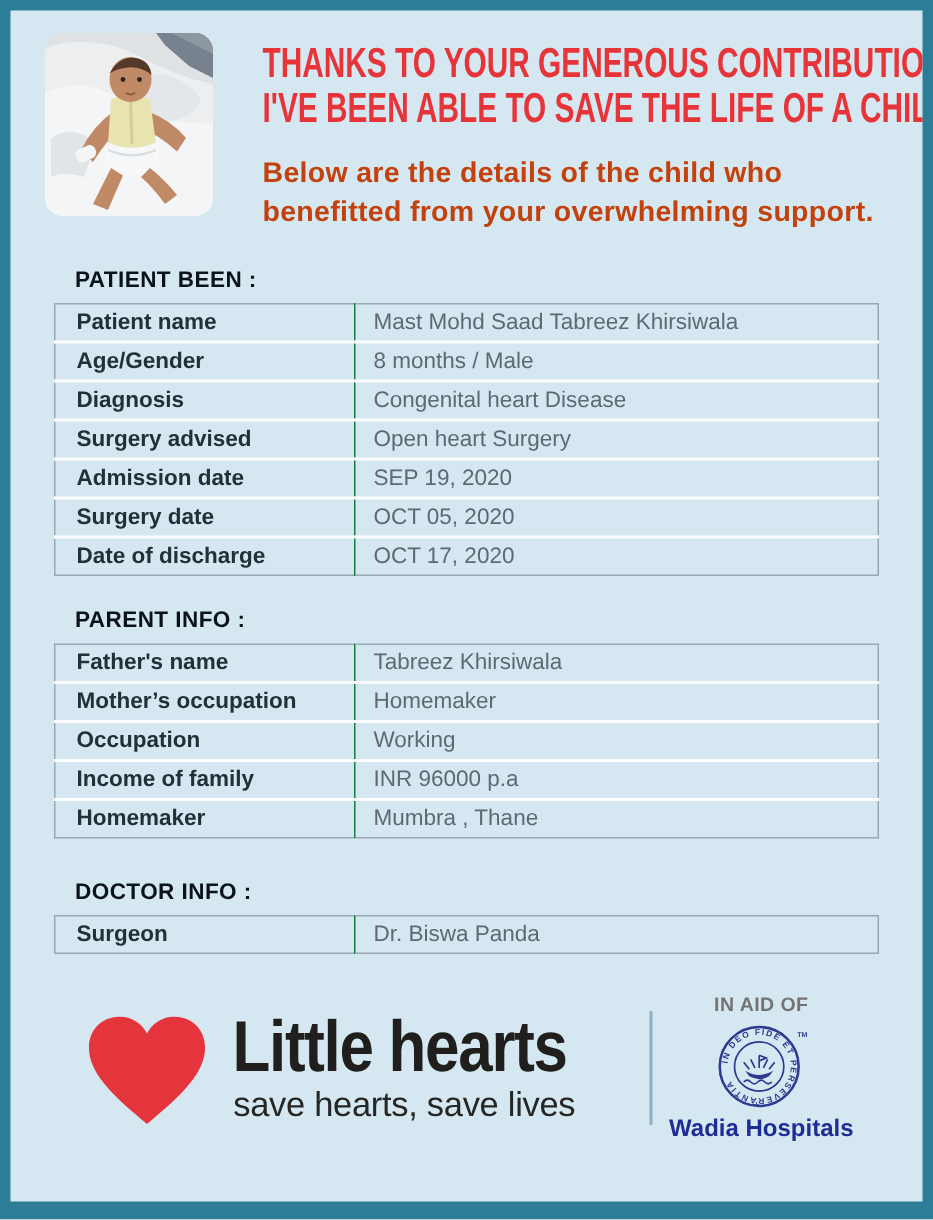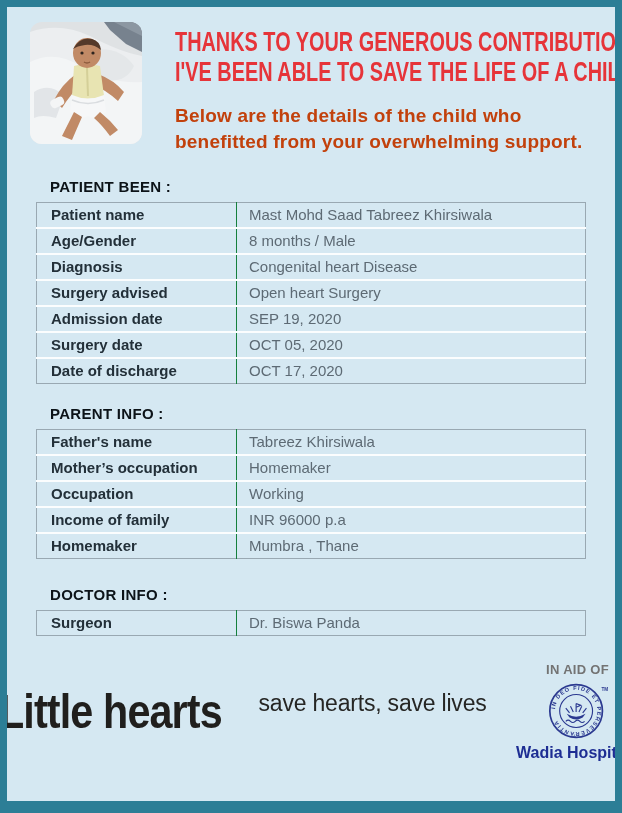--- a/index.html
+++ b/index.html
@@ -60,21 +60,21 @@
   }
   table.info td.value { color:#5d6a74; padding-left:12px; }
   table.info tr + tr td { border-top:2px solid #fbfdfe; }
 
   
   .footer {
     position:absolute; left:0; right:0; top:655px;
     display:flex; align-items:center; justify-content:center;
   }
   .heart { width:86px; height:80px; margin-right:14px; margin-top:4px; }
-  .brand { display:flex; flex-direction:row; }
+  .brand { display:flex; flex-direction:column; }
   .brand-name {
     font-size:48px; line-height:46px; font-weight:bold; color:#201f1d;
     white-space:nowrap; transform:scaleX(0.86); transform-origin:left bottom;
     letter-spacing:-1px;
   }
   .brand-tagline {
     font-size:23px; line-height:26px; color:#262624;
     margin-top:1px; letter-spacing:-0.2px; white-space:nowrap;
   }
   .v-divider {

